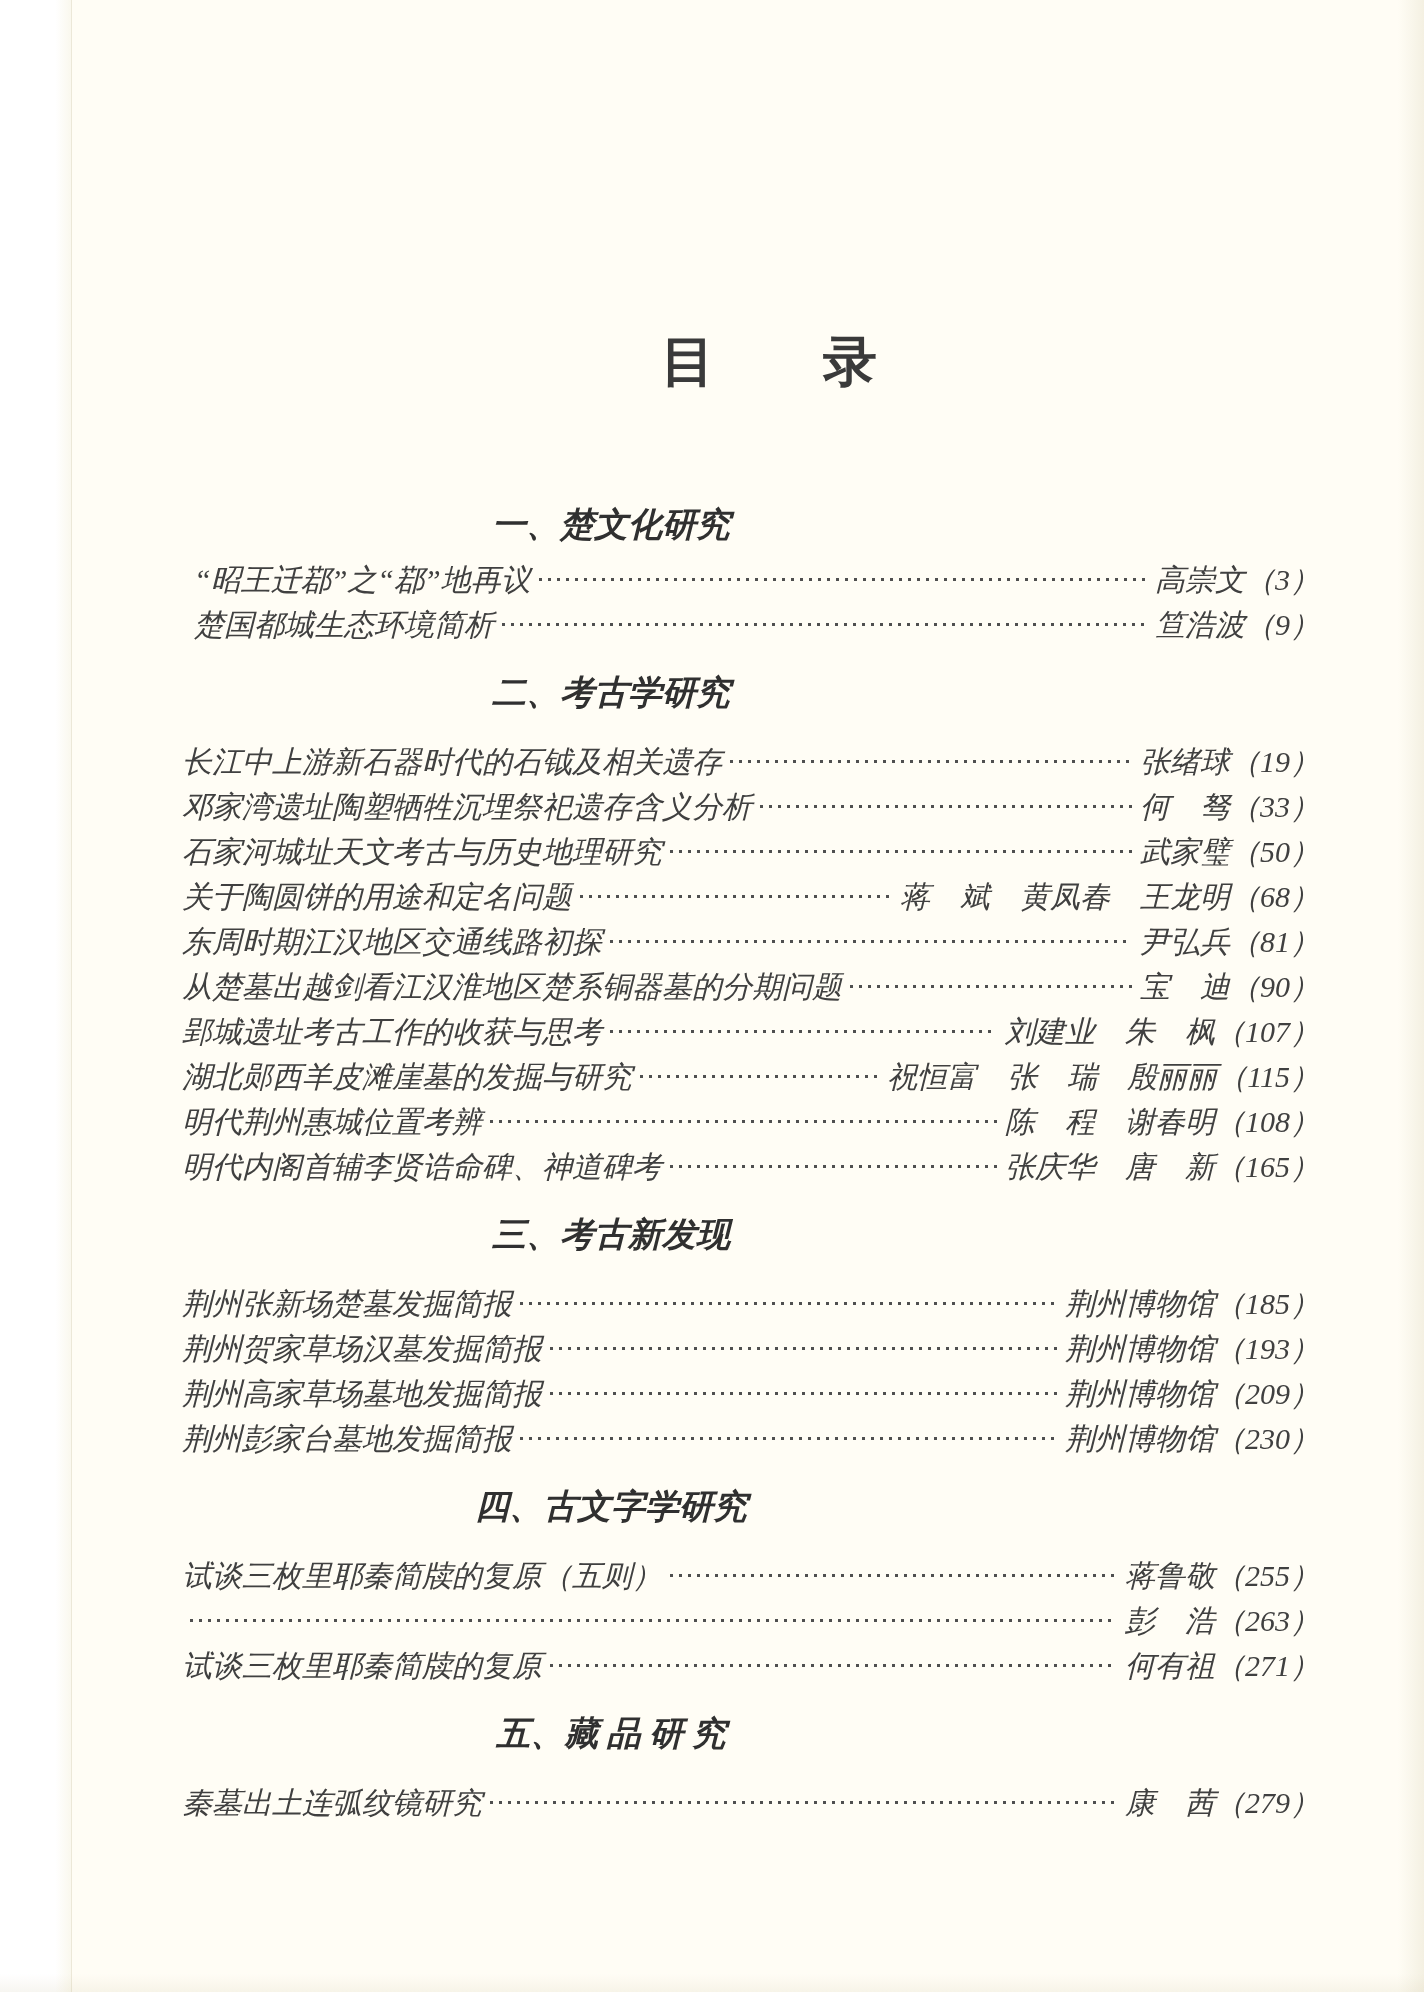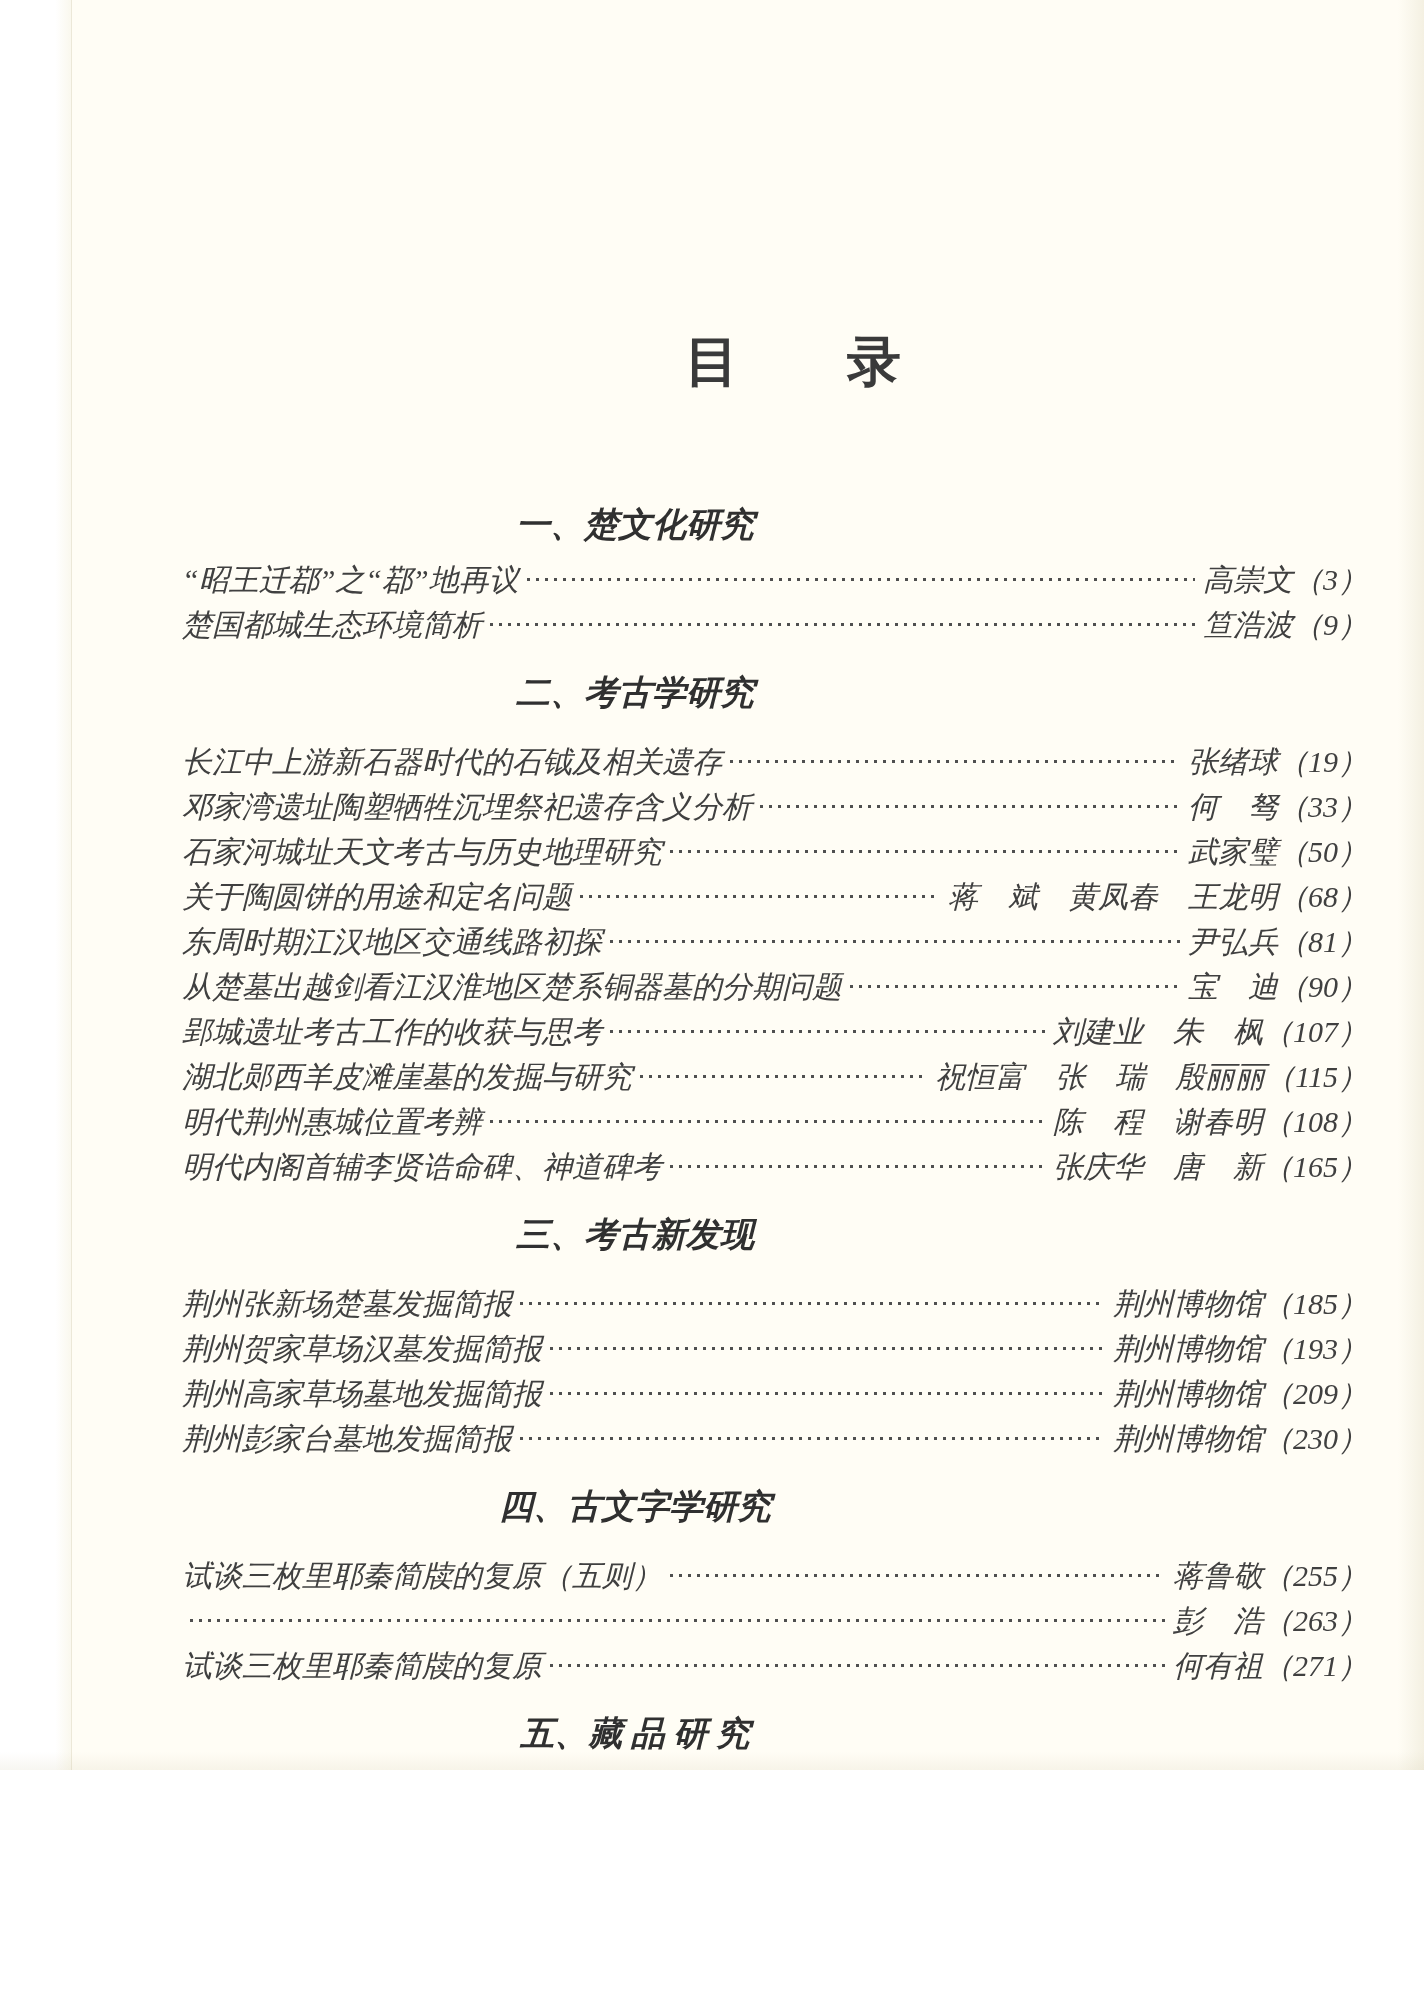--- a/index.html
+++ b/index.html
@@ -2,24 +2,24 @@
 <html><head>
 <meta charset="utf-8">
 <style>
   * { margin: 0; padding: 0; box-sizing: border-box; }
   html, body { background: #ffffff; }
   body { font-family: "Liberation Serif", serif; }
 
   .page {
     position: relative;
     width: 1424px;
-    height: 1770px;
+    height: 1992px;
     background: #fffdf5;
     overflow: hidden;
-    padding: 333px 56px 0 182px;
+    padding: 333px 104px 0 182px;
     color: #3d3d3d;
   }
 
   
   .scan-left-strip {
     position: absolute;
     left: 0; top: 0;
     width: 72px; height: 100%;
     background: linear-gradient(90deg, #ffffff 0%, #ffffff 78%, #faf8ee 100%);
     border-right: 1px solid #ece8d8;
@@ -55,21 +55,21 @@
   .section-heading {
     font-size: 34px;
     line-height: 44px;
     font-weight: 700;
     text-align: center;
     transform: translateX(-140px);
     color: #303030;
   }
 
   .entries { margin-top: 24px; }
-  .toc-section:first-child .entries { margin-top: 10px; }
+  .toc-section:first-child .entries { margin-top: 10px; margin-left: 12px; }
 
   .toc-entry {
     display: flex;
     align-items: baseline;
     font-size: 30px;
     line-height: 45px;
     white-space: nowrap;
     color: #404040;
   }
   .entry-title { flex: 0 0 auto; }

